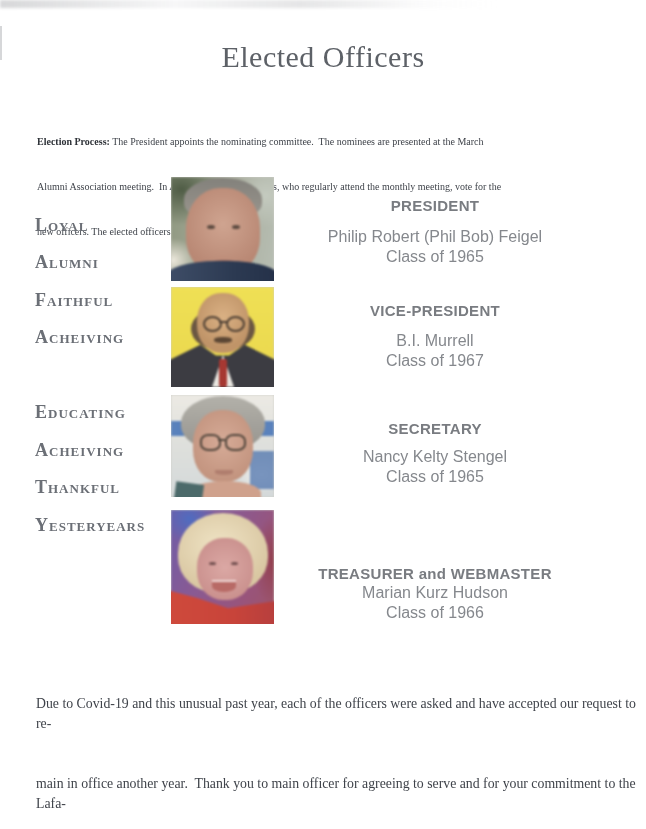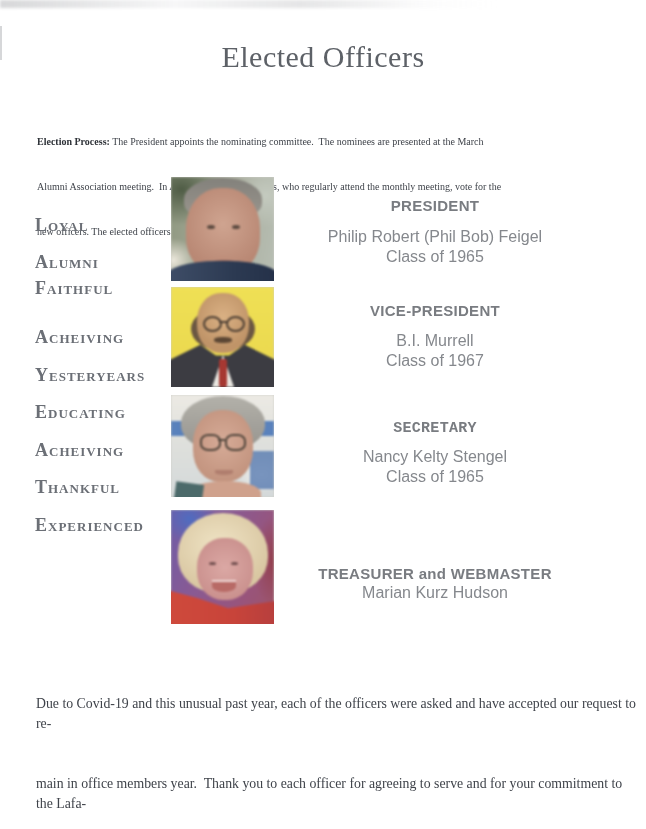--- a/index.html
+++ b/index.html
@@ -115,21 +115,21 @@
 
   
   .officer-title, .officer-lines {
     position:absolute; left:310px; width:250px; text-align:center;
     font-family:"Liberation Sans", sans-serif;
   }
   .officer-title { font-weight:bold; font-size:15px; color:#797c81; letter-spacing:.3px; }
   .officer-lines { font-size:16px; line-height:20px; color:#85888d; }
   .t0 { top:197px; } .n0 { top:227px; }
   .t1 { top:302px; } .n1 { top:331px; }
-  .t2 { top:420px;font-family:Liberation Mono, monospace; } .n2 { top:447px; }
+  .t2 { top:420px; } .n2 { top:447px; }
   .t3 { top:565px; } .n3 { top:583px; }
 
   .closing {
     position:absolute; left:36px; top:654px; width:600px;
     font-size:13.8px; line-height:20px; color:#3f434a; white-space:pre-wrap;
   }
 </style>
 </head>
 <body>
 
@@ -141,27 +141,26 @@
   <h1 class="title">Elected Officers</h1>
 
   <div class="intro">
     <div><span class="lead">Election Process:</span><span> The President appoints the nominating committee.  The nominees are presented at the March</span></div>
     <div>Alumni Association meeting.  In April, the alumni members, who regularly attend the monthly meeting, vote for the</div>
     <div>new officers. The elected officers hold office for one year.</div>
   </div>
 
   <span class="acrostic-item" style="top:215px">Loyal</span>
   <span class="acrostic-item" style="top:252px">Alumni</span>
-  <span class="acrostic-item" style="top:278px">Faithful</span>
+  <span class="acrostic-item" style="top:290px">Faithful</span>
   <span class="acrostic-item" style="top:327px">Acheiving</span>
-  <span class="acrostic-item" style="top:365px">Yesteryears</span>
   <span class="acrostic-item" style="top:402px">Educating</span>
   <span class="acrostic-item" style="top:440px">Acheiving</span>
   <span class="acrostic-item" style="top:477px">Thankful</span>
-  <span class="acrostic-item" style="top:515px">Experienced</span>
+  <span class="acrostic-item" style="top:515px">Yesteryears</span>
 
   <div class="photo p1">
     <div class="art">
       <div class="bg"></div>
       <div class="hair"></div>
       <div class="face"></div>
       <div class="eye-l"></div>
       <div class="eye-r"></div>
       <div class="mouth"></div>
       <div class="shoulders"></div>
@@ -225,21 +224,22 @@
 
   <div class="officer-title t2">SECRETARY</div>
   <div class="officer-lines n2">
     <div>Nancy Kelty Stengel</div>
     <div>Class of 1965</div>
   </div>
 
   <div class="officer-title t3">TREASURER and WEBMASTER</div>
   <div class="officer-lines n3">
     <div>Marian Kurz Hudson</div>
+    <div>Class of 1966</div>
   </div>
 
   <div class="closing">
     <div>Due to Covid-19 and this unusual past year, each of the officers were asked and have accepted our request to re-</div>
-    <div>main in office members year.  Thank you to each officer for agreeing to serve and for your commitment to the Lafa-</div>
+    <div>main in office another year.  Thank you to main officer for agreeing to serve and for your commitment to the Lafa-</div>
     
   </div>
 
 </div>
 
 </body></html>

